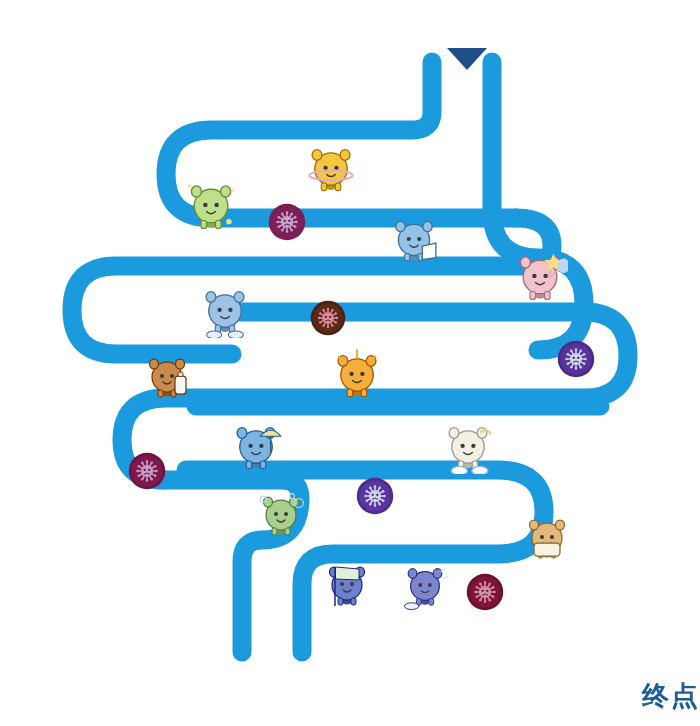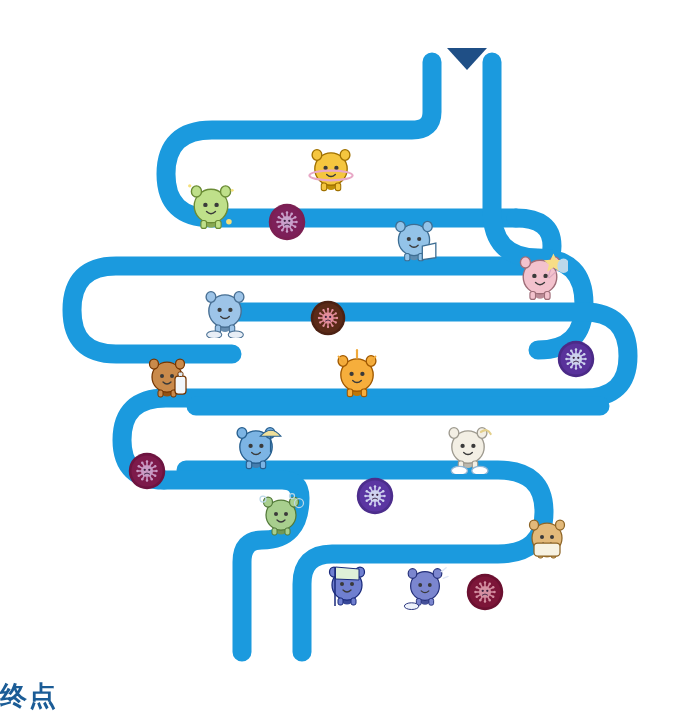--- a/index.html
+++ b/index.html
@@ -13,21 +13,21 @@
     font-weight:bold;
     letter-spacing:2px;
     white-space:nowrap;
     user-select:none;
   }
   #start-label{
     left:0;right:0;top:10px;text-align:center;
     font-size:27px;color:#1b5c96;
   }
   #end-label{
-    left:0;right:0;top:678px;text-align:left;
+    left:9px;right:0;top:678px;text-align:right;
     font-size:27px;color:#1b5c96;
   }
   svg{position:absolute;left:0;top:0;width:700px;height:726px;}
   
   .sprite{position:absolute;}
   .sprite svg{position:static;width:100%;height:100%;}
   .badge{position:absolute;border-radius:50%;}
   .badge svg{position:static;width:100%;height:100%;}
 </style>
 </head>

